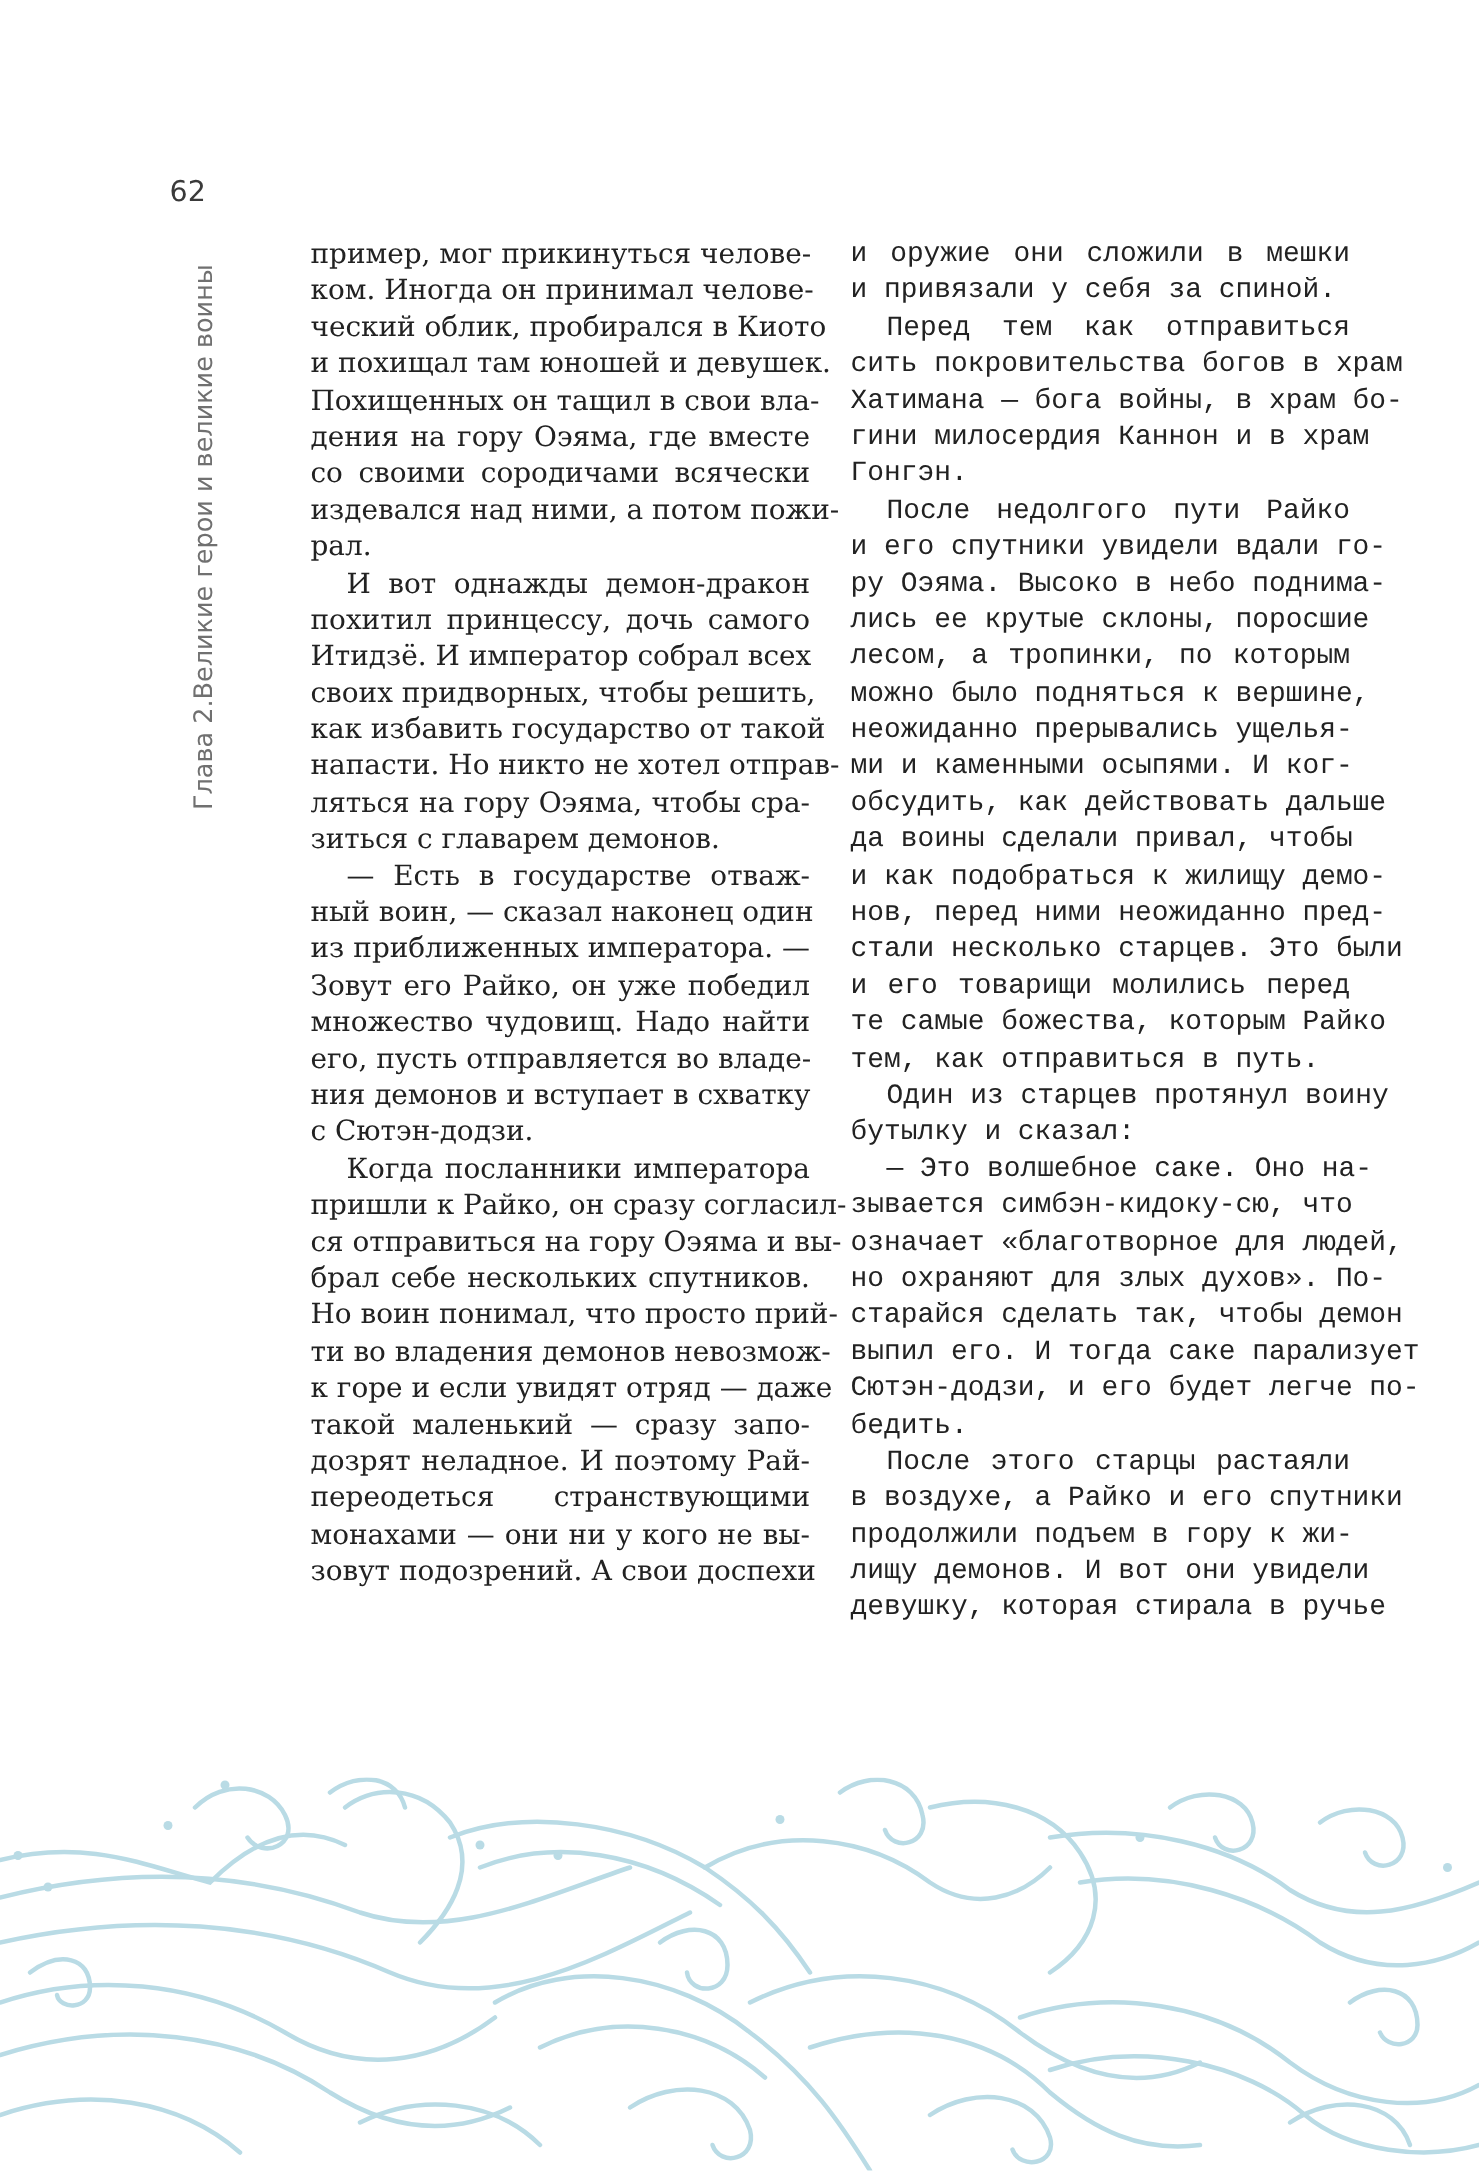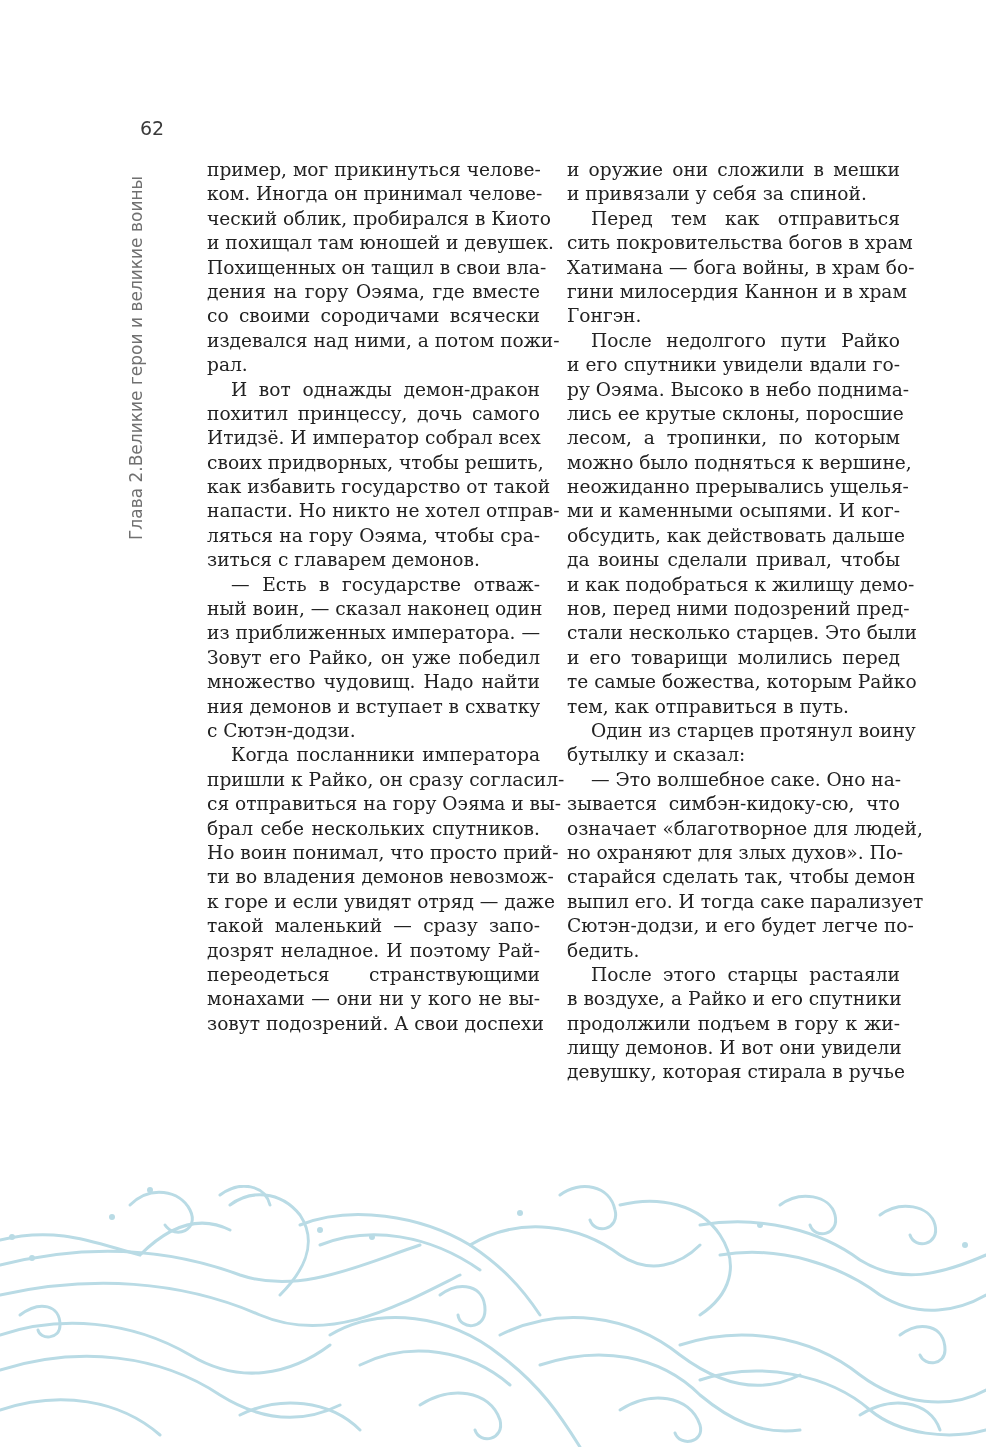--- a/index.html
+++ b/index.html
@@ -1,33 +1,33 @@
 <!DOCTYPE html>
 <html><head>
   <meta charset="utf-8">
   <style>
     html, body { margin: 0; padding: 0; background: #ffffff; }
     body { width: 986px; height: 1447px; position: relative; overflow: hidden; }
     .page-number {
       position: absolute; left: 113px; top: 117px;
-      font-family: "DejaVu Sans", sans-serif; font-size: 19px; color: #3a3a3a; margin-left: 27px;
+      font-family: "DejaVu Sans", sans-serif; font-size: 19px; color: #3a3a3a;
     }
     .running-head {
       position: absolute; left: 126px; top: 540px;
       transform-origin: 0 0; transform: rotate(-90deg);
       white-space: nowrap;
       font-family: "DejaVu Sans", sans-serif; font-size: 17px; color: #707070;
     }
     .column {
       position: absolute; top: 158px; width: 333px;
       font-family: "DejaVu Serif", serif; font-size: 18.6px; line-height: 24.4px;
       color: #222222; text-align: justify;
     }
     .col-left { left: 207px; }
-    .col-right { left: 567px; }
+    .col-right { left: 567px; font-family: Liberation Mono, monospace; }
     .line { display: block; white-space: nowrap; height: 24.4px; text-align-last: justify; }
     .line.last { text-align-last: left; }
     .line.indent { padding-left: 24px; }
     .waves { position: absolute; left: 0; top: 1185px; width: 986px; height: 262px; }
   </style>
 </head>
 <body>
 
 <div class="page-number">62</div>
 <div class="running-head">Глава 2.Великие герои и великие воины</div>
@@ -48,20 +48,21 @@
     <span class="line">своих придворных, чтобы решить,</span>
     <span class="line">как избавить государство от такой</span>
     <span class="line">напасти. Но никто не хотел отправ-</span>
     <span class="line">ляться на гору Оэяма, чтобы сра-</span>
     <span class="line last">зиться с главарем демонов.</span>
     <span class="line indent">— Есть в государстве отваж-</span>
     <span class="line">ный воин, — сказал наконец один</span>
     <span class="line">из приближенных императора. —</span>
     <span class="line">Зовут его Райко, он уже победил</span>
     <span class="line">множество чудовищ. Надо найти</span>
+    <span class="line">его, пусть отправляется во владе-</span>
     <span class="line">ния демонов и вступает в схватку</span>
     <span class="line last">с Сютэн-додзи.</span>
     <span class="line indent">Когда посланники императора</span>
     <span class="line">пришли к Райко, он сразу согласил-</span>
     <span class="line">ся отправиться на гору Оэяма и вы-</span>
     <span class="line">брал себе нескольких спутников.</span>
     <span class="line">Но воин понимал, что просто прий-</span>
     <span class="line">ти во владения демонов невозмож-</span>
     <span class="line">к горе и если увидят отряд — даже</span>
     <span class="line">такой маленький — сразу запо-</span>
@@ -82,21 +83,21 @@
     <span class="line">и его спутники увидели вдали го-</span>
     <span class="line">ру Оэяма. Высоко в небо поднима-</span>
     <span class="line">лись ее крутые склоны, поросшие</span>
     <span class="line">лесом, а тропинки, по которым</span>
     <span class="line">можно было подняться к вершине,</span>
     <span class="line">неожиданно прерывались ущелья-</span>
     <span class="line">ми и каменными осыпями. И ког-</span>
     <span class="line">обсудить, как действовать дальше</span>
     <span class="line">да воины сделали привал, чтобы</span>
     <span class="line">и как подобраться к жилищу демо-</span>
-    <span class="line">нов, перед ними подозрений пред-</span>
+    <span class="line">нов, перед ними неожиданно пред-</span>
     <span class="line">стали несколько старцев. Это были</span>
     <span class="line">и его товарищи молились перед</span>
     <span class="line">те самые божества, которым Райко</span>
     <span class="line last">тем, как отправиться в путь.</span>
     <span class="line indent">Один из старцев протянул воину</span>
     <span class="line last">бутылку и сказал:</span>
     <span class="line indent">— Это волшебное саке. Оно на-</span>
     <span class="line">зывается симбэн-кидоку-сю, что</span>
     <span class="line">означает «благотворное для людей,</span>
     <span class="line">но охраняют для злых духов». По-</span>

